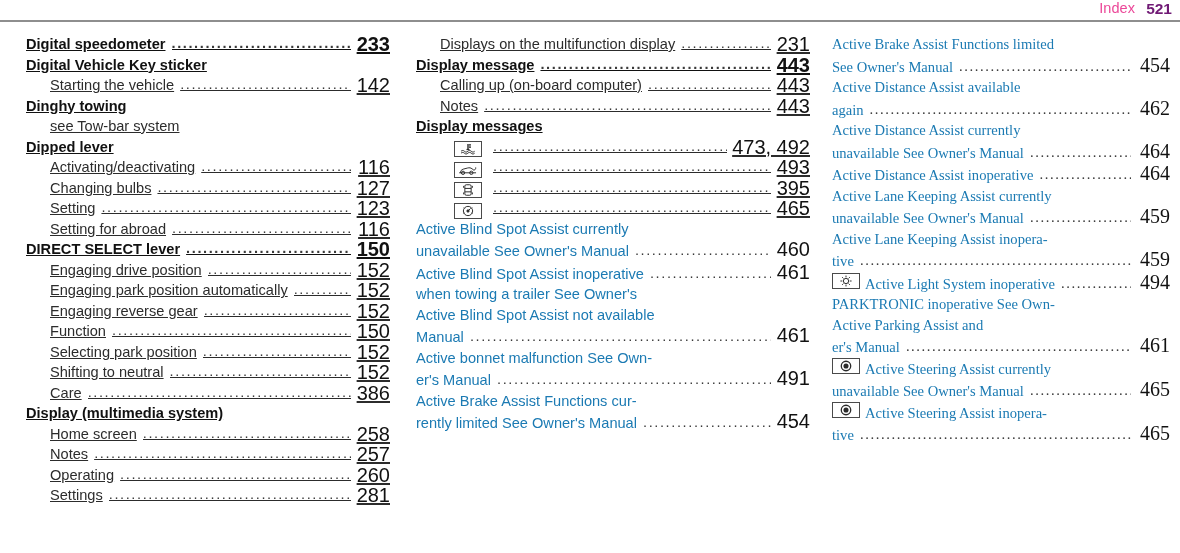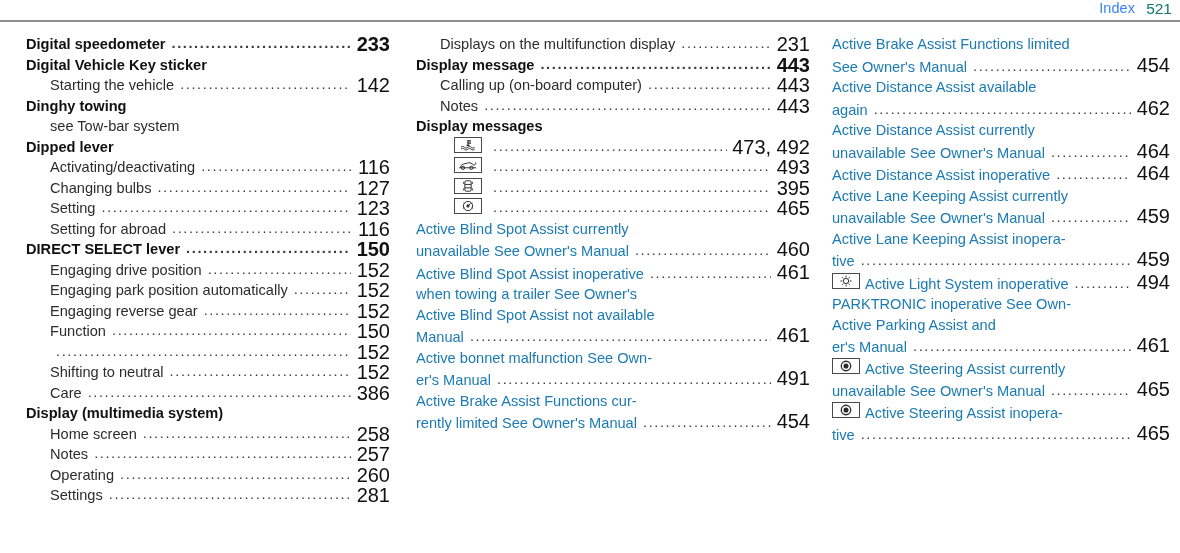--- a/index.html
+++ b/index.html
@@ -22,27 +22,27 @@
     top: 0; left: 0; right: 0;
     height: 22px;
     display: flex;
     align-items: flex-start;
     justify-content: flex-end;
     padding-right: 8px;
     box-sizing: border-box;
   }
   .header-label {
     font-size: 14.5px;
-    color: #3b82f6;
+    color: #ec4899;
     letter-spacing: .1px;
   }
   .header-pageno {
     font-size: 15.5px;
-    font-weight: normal;
-    color: #0f766e;
+    font-weight: bold;
+    color: #701a75;
     margin-left: 11px;
   }
   .header-rule {
     position: absolute;
     top: 20px;
     left: 0;
     width: 1180px;
     height: 2px;
     background: #8e8e8e;
   }
@@ -54,29 +54,30 @@
     left: 0;
     width: 1180px;
     display: flex;
     gap: 0;
   }
   .column {
     box-sizing: border-box;
   }
   .col-1 { width: 402px; padding-left: 26px; padding-right: 12px; }
   .col-2 { width: 420px; padding-left: 14px; padding-right: 12px; }
-  .col-3 { width: 358px; padding-left: 10px; padding-right: 10px; }
+  .col-3 { width: 358px; padding-left: 10px; padding-right: 10px; font-family: Liberation Serif, serif; }
 
   
   .entry {
     display: flex;
-    align-items: flex-start;
+    align-items: flex-end;
     line-height: 20.5px;
     font-size: 14.6px;
     white-space: nowrap;
+    text-decoration: underline;
   }
   .entry-head {
     font-weight: bold;
     color: #111111;
   }
   .entry-sub {
     padding-left: 24px;
     color: #2c2c2c;
   }
 
@@ -214,20 +215,21 @@
         <span class="label">Engaging reverse gear</span>
         <span class="leader">..........................................................................................</span>
         <span class="pageno">152</span>
       </div>
       <div class="entry entry-sub">
         <span class="label">Function</span>
         <span class="leader">..........................................................................................</span>
         <span class="pageno">150</span>
       </div>
       <div class="entry entry-sub">
+        <span class="label">Selecting park position</span>
         <span class="leader">..........................................................................................</span>
         <span class="pageno">152</span>
       </div>
       <div class="entry entry-sub">
         <span class="label">Shifting to neutral</span>
         <span class="leader">..........................................................................................</span>
         <span class="pageno">152</span>
       </div>
       <div class="entry entry-sub">
         <span class="label">Care</span>

